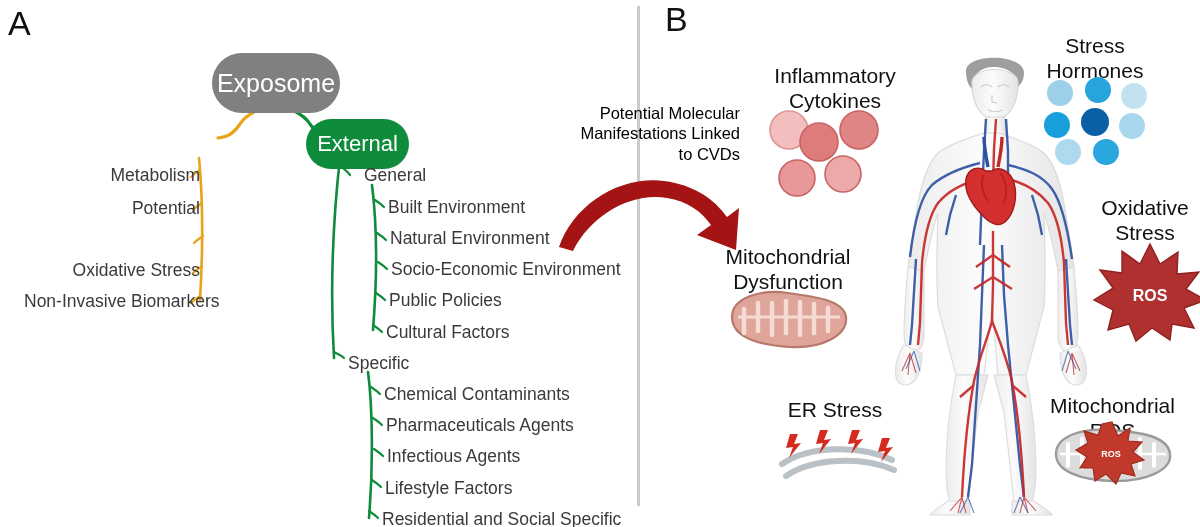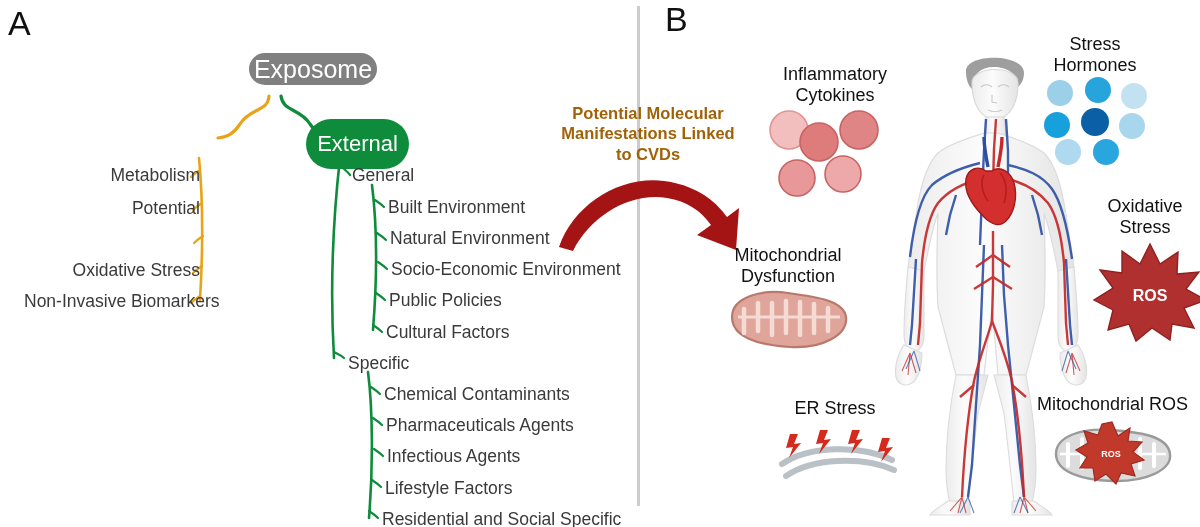--- a/index.html
+++ b/index.html
@@ -20,48 +20,48 @@
     background:#cccccc;
   }
 
   
   .pill {
     position:absolute; display:flex; align-items:center; justify-content:center;
     color:#ffffff; border-radius:999px; white-space:nowrap;
     font-family:"Liberation Sans", sans-serif;
   }
   #pill-exposome {
-    left:212px; top:53px; width:128px; height:32px;
-    background:#808080; font-size:25px;margin-left:37px;
+    left:212px; top:53px; width:128px; height:60px;
+    background:#808080; font-size:25px;
   }
   #pill-internal {
     left:145px; top:119px; width:94px; height:38px;
     background:#E8A317; font-size:22px;
   }
   #pill-external {
     left:306px; top:119px; width:103px; height:50px;
     background:#0F8B3C; font-size:22px;
   }
 
   .leaf {
     position:absolute; font-size:17.5px; color:#3a3a3a; white-space:nowrap;
     font-family:"Liberation Sans", sans-serif; line-height:1;
   }
   .leaf.right { text-align:right;padding-left:24px; }
 
   
   .bio-label {
-    position:absolute; font-size:18px; color:#111; text-align:center;
+    position:absolute; font-size:21px; color:#111; text-align:center;
     line-height:1.18; white-space:pre-line;
     font-family:"Liberation Sans", sans-serif;
   }
   #arrow-caption {
     position:absolute; left:556px; top:103px; width:184px;
-    font-size:16.5px; color:#a16207; text-align:center; line-height:1.24;
-    font-family:"Liberation Sans", sans-serif; white-space:pre-line;font-weight:bold;
+    font-size:16.5px; color:#000000; text-align:right; line-height:1.24;
+    font-family:"Liberation Sans", sans-serif; white-space:pre-line;
   }
   svg { overflow:visible; }
 </style>
 </head>
 <body>
 
 <div id="figure">
 
   <div class="panel-letter" id="panel-a-letter">A</div>
   <div class="panel-letter" id="panel-b-letter">B</div>
@@ -103,21 +103,21 @@
   </svg>
 
   <div class="pill" id="pill-exposome">Exposome</div>
   <div class="pill" id="pill-external">External</div>
 
   <div class="leaf right" style="left:0;width:200px;top:167px">Metabolism</div>
   <div class="leaf right" style="left:0;width:200px;top:200px">Potential</div>
   <div class="leaf right" style="left:0;width:200px;top:262px">Oxidative Stress</div>
   <div class="leaf right" style="left:0;width:200px;top:293px">Non-Invasive Biomarkers</div>
 
-  <div class="leaf" style="left:352px;top:167px">General</div>
+  <div class="leaf" style="left:364px;top:167px">General</div>
   <div class="leaf" style="left:388px;top:199px">Built Environment</div>
   <div class="leaf" style="left:390px;top:230px">Natural Environment</div>
   <div class="leaf" style="left:391px;top:261px">Socio-Economic Environment</div>
   <div class="leaf" style="left:389px;top:292px">Public Policies</div>
   <div class="leaf" style="left:386px;top:324px">Cultural Factors</div>
 
   <div class="leaf" style="left:348px;top:355px">Specific</div>
   <div class="leaf" style="left:384px;top:386px">Chemical Contaminants</div>
   <div class="leaf" style="left:386px;top:417px">Pharmaceuticals Agents</div>
   <div class="leaf" style="left:387px;top:448px">Infectious Agents</div>

